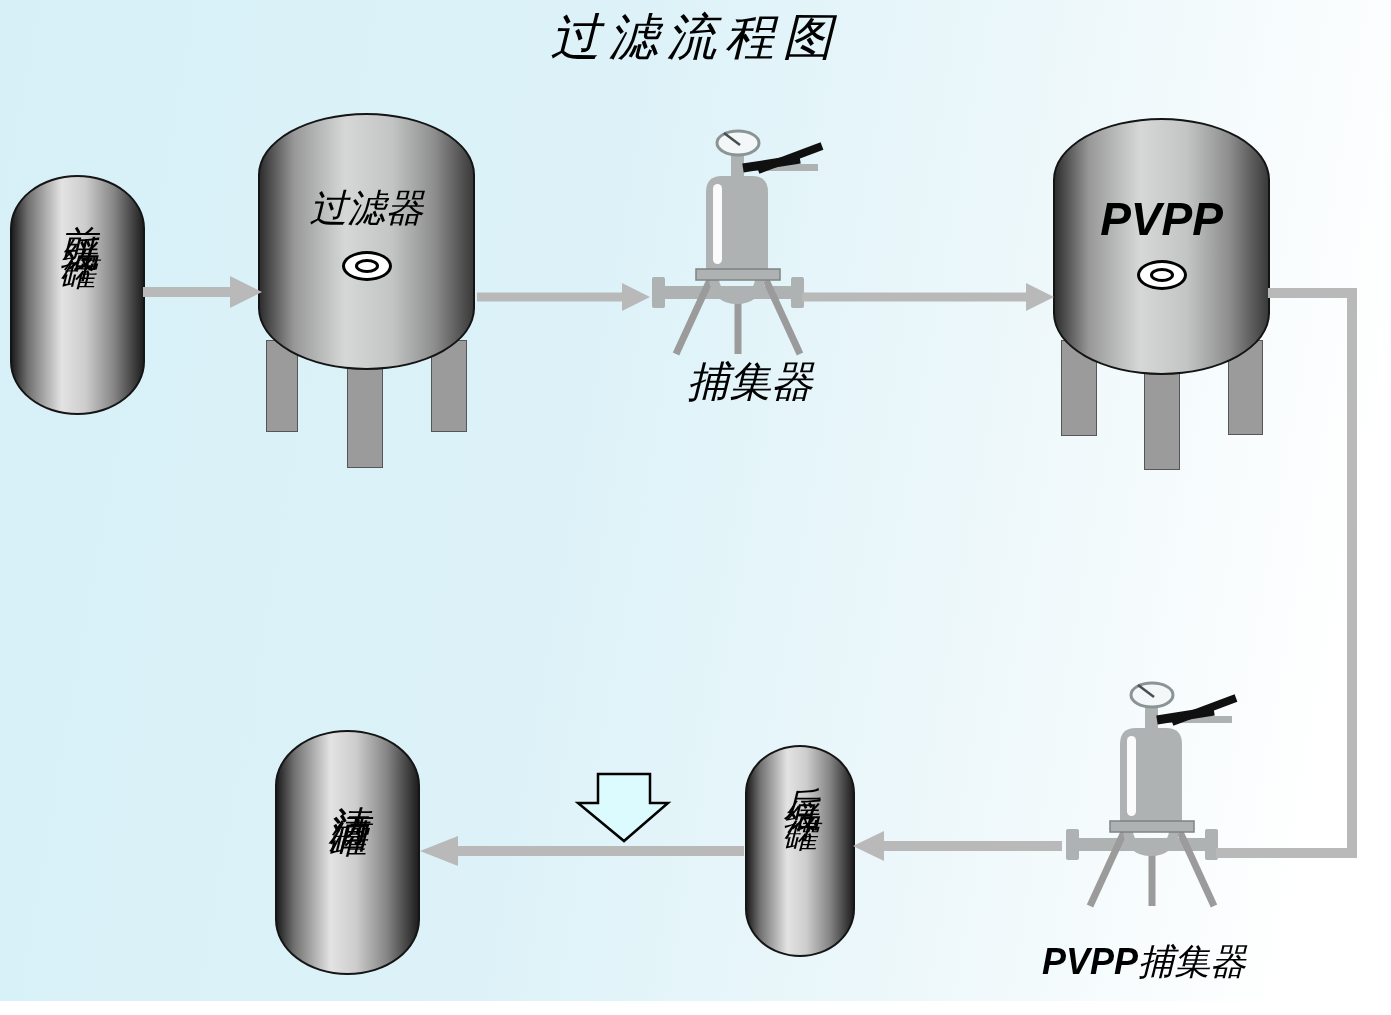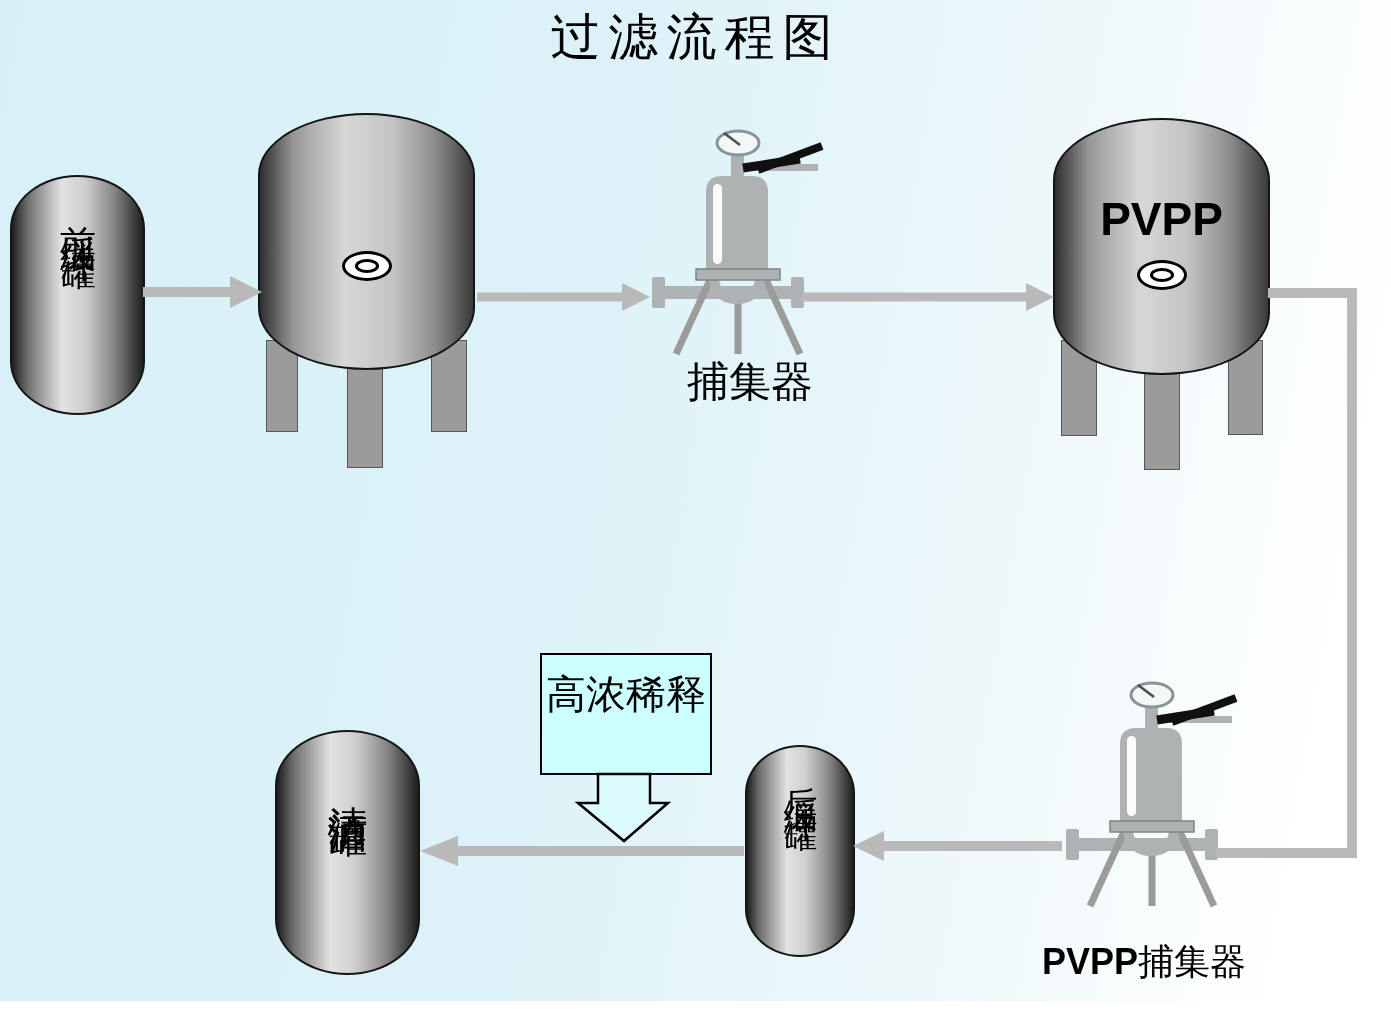--- a/index.html
+++ b/index.html
@@ -1,19 +1,20 @@
 <!DOCTYPE html>
 <html><head>
 <meta charset="utf-8">
 <style>
   html,body{margin:0;padding:0;}
   body{font-family:"Liberation Serif","DejaVu Serif",serif;}
   #canvas{
     position:relative;width:1391px;height:1015px;overflow:hidden;
     background:linear-gradient(100deg,#d7f0f7 0%,#dcf2f8 40%,#eef8fb 70%,#ffffff 93%);
+    font-style:italic;
   }
   .bottom-band{position:absolute;left:0;bottom:0;width:100%;height:14px;background:#ffffff;}
   .title{
     position:absolute;top:4px;left:0;width:100%;text-align:center;
     font-size:50px;letter-spacing:8px;color:#000;
   }
   
   .capsule{
     position:absolute;box-sizing:border-box;border:2px solid #151515;
     background:linear-gradient(to right,#1d1d1d 0%,#6f6f6f 12%,#e3e3e3 38%,#cdcdcd 56%,#858585 78%,#1f1f1f 100%);
@@ -51,20 +52,21 @@
   <div class="title">过滤流程图</div>
 
   <div class="capsule" style="left:10px;top:175px;width:135px;height:240px;border-radius:68px/54px;">
     <div class="vlabel" style="top:20px;font-size:36px;letter-spacing:10px;">前缓冲罐</div>
   </div>
 
   <div class="leg" style="left:266px;top:340px;width:32px;height:92px;"></div>
   <div class="leg" style="left:347px;top:340px;width:36px;height:128px;"></div>
   <div class="leg" style="left:431px;top:340px;width:36px;height:92px;"></div>
   <div class="bigtank" style="left:258px;top:113px;width:217px;height:257px;">
+    <div class="tanklabel" style="top:68px;font-size:38px;">过滤器</div>
     <div class="porthole" style="top:136px;width:44px;height:24px;">
       <div class="porthole-inner" style="width:18px;height:8px;"></div>
     </div>
   </div>
 
   <div class="leg" style="left:1061px;top:340px;width:36px;height:96px;"></div>
   <div class="leg" style="left:1144px;top:340px;width:36px;height:130px;"></div>
   <div class="leg" style="left:1228px;top:340px;width:35px;height:95px;"></div>
   <div class="bigtank" style="left:1053px;top:118px;width:217px;height:257px;">
     <div class="tanklabel pvpp-text" style="top:72px;font-size:46px;">PVPP</div>
@@ -116,23 +118,20 @@
   </div>
 
   <div class="capsule" style="left:745px;top:745px;width:110px;height:212px;border-radius:55px/48px;">
     <div class="vlabel" style="top:12px;font-size:34px;letter-spacing:11px;">后缓冲罐</div>
   </div>
 
   <div class="capsule" style="left:275px;top:730px;width:145px;height:245px;border-radius:73px/56px;">
     <div class="vlabel" style="top:42px;font-size:40px;letter-spacing:7px;">清酒罐</div>
   </div>
 
-  <div class="callout" style="left:540px;top:653px;width:172px;height:122px;font-size:40px;padding-top:12px;">
-    <span>高浓稀释</span>
-  </div>
 
   <svg class="overlay" width="1391" height="1015" viewBox="0 0 1391 1015">
 
     <polygon points="598,774 598,803 578,803 624,841 668,803 650,803 650,774" fill="#dbfbff" stroke="#000" stroke-width="2.5"></polygon>
 
     <line x1="143" y1="292" x2="230" y2="292" stroke="#b9b9b9" stroke-width="10"></line>
     <polygon points="230,276 230,308 262,292" fill="#b9b9b9"></polygon>
 
     <line x1="477" y1="297" x2="622" y2="297" stroke="#b9b9b9" stroke-width="9"></line>
     <polygon points="622,283 622,311 650,297" fill="#b9b9b9"></polygon>

